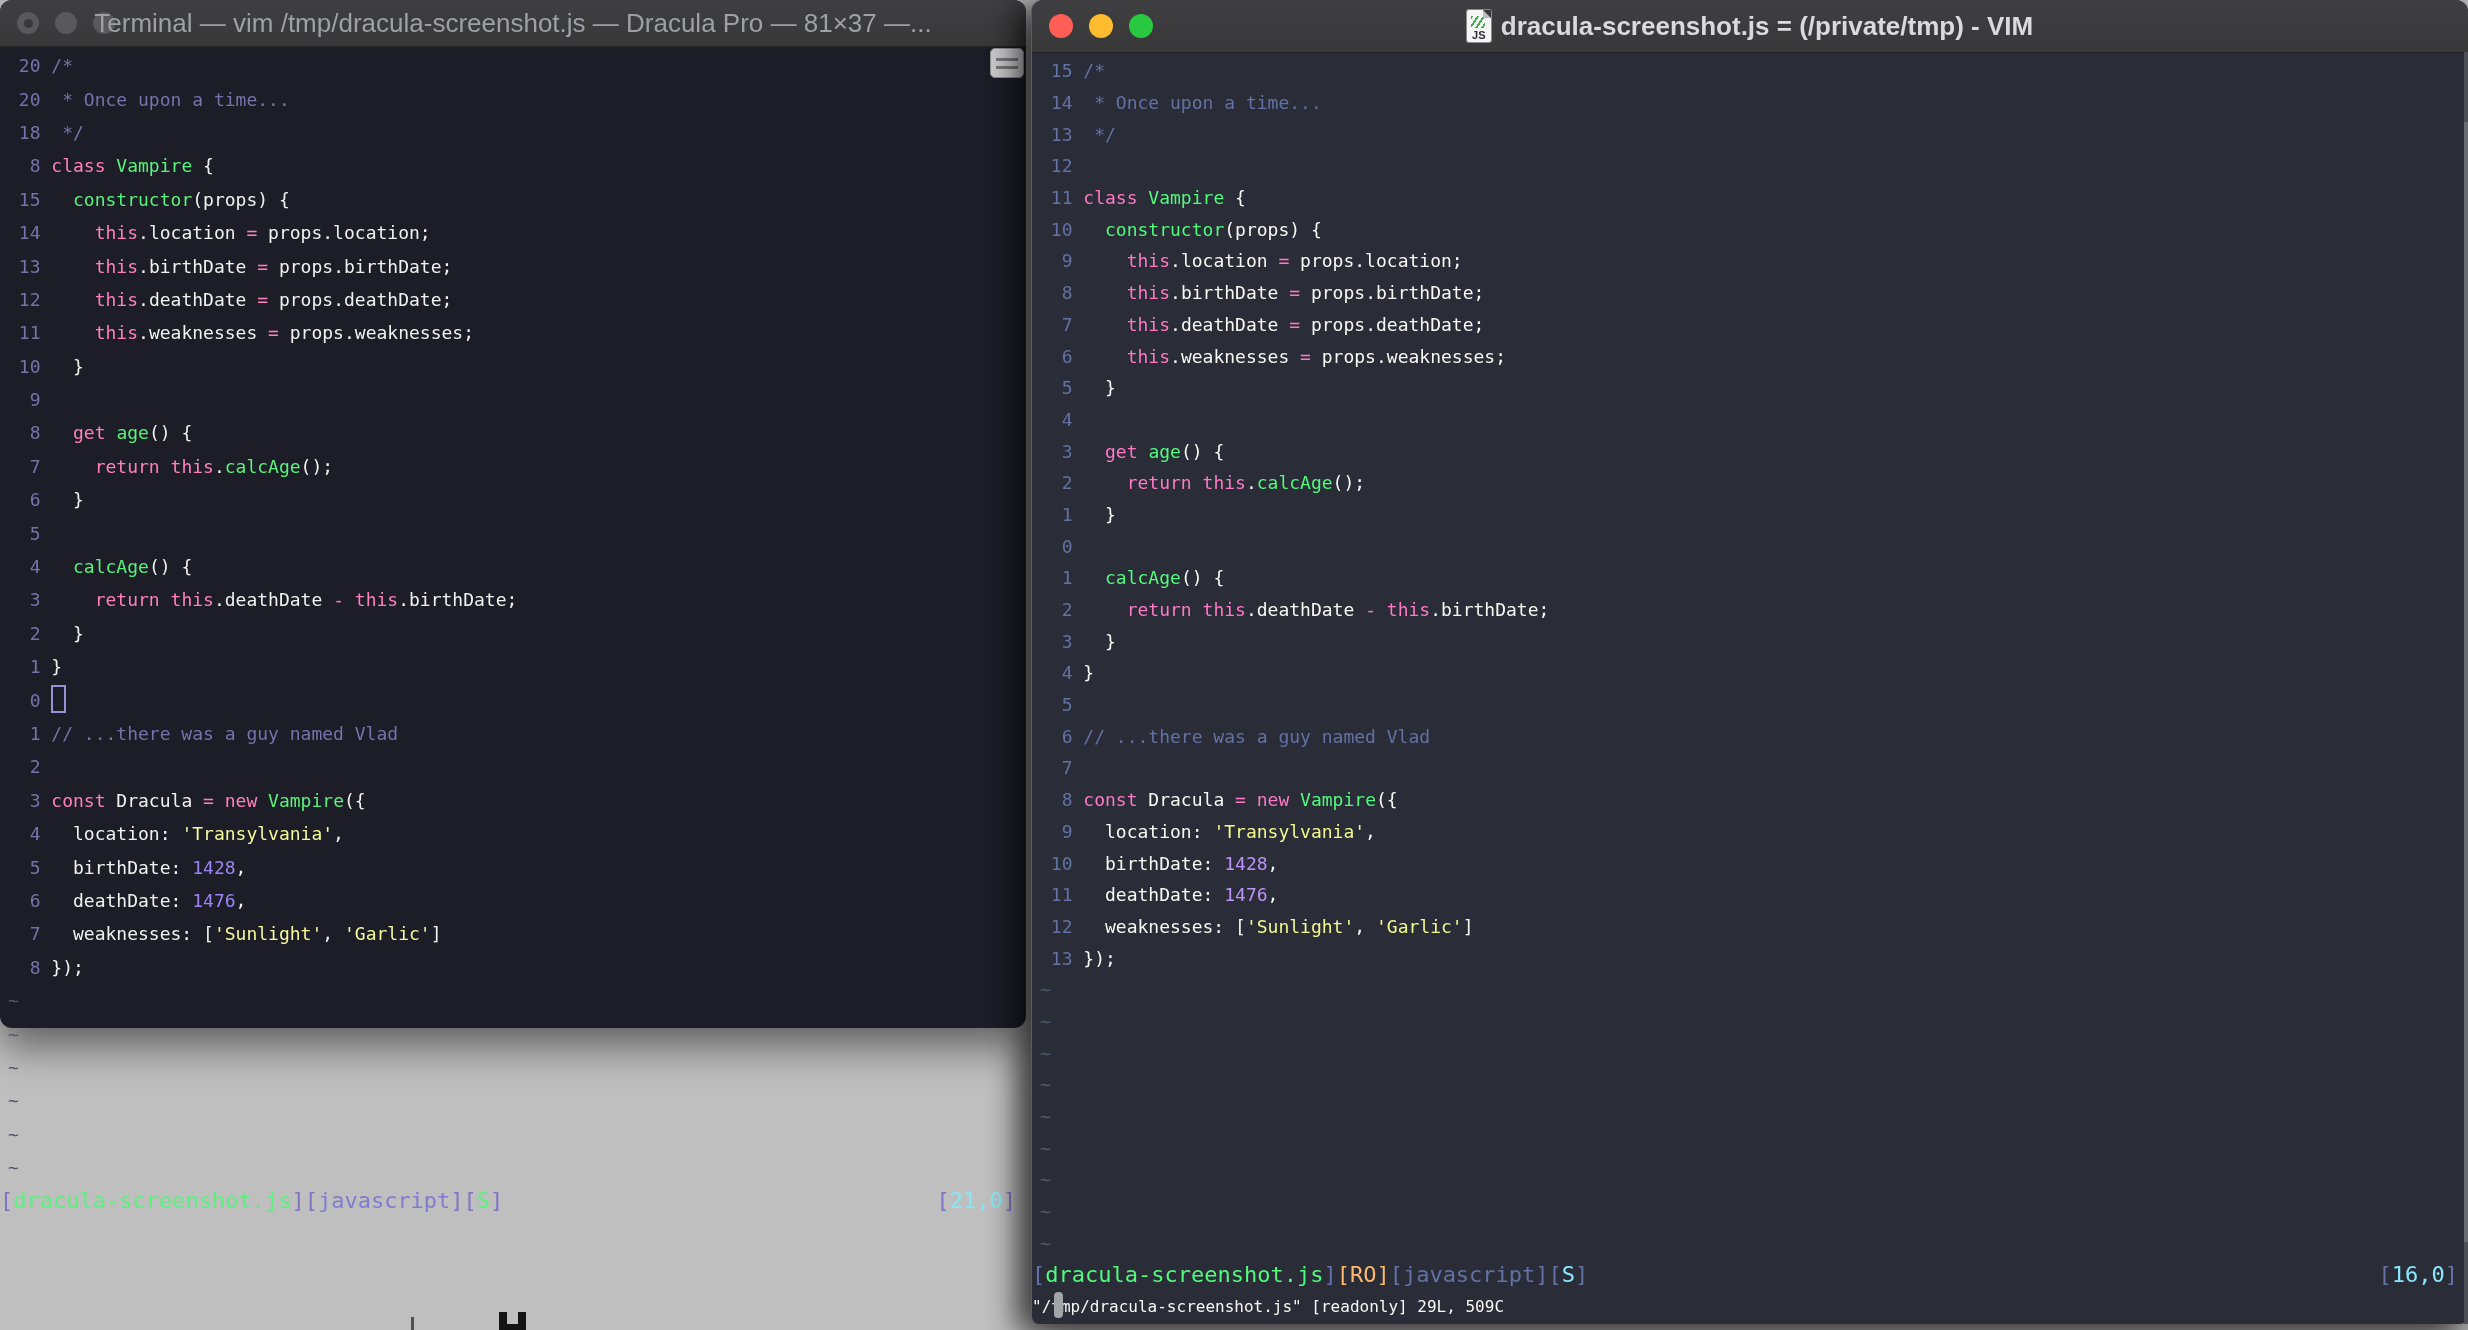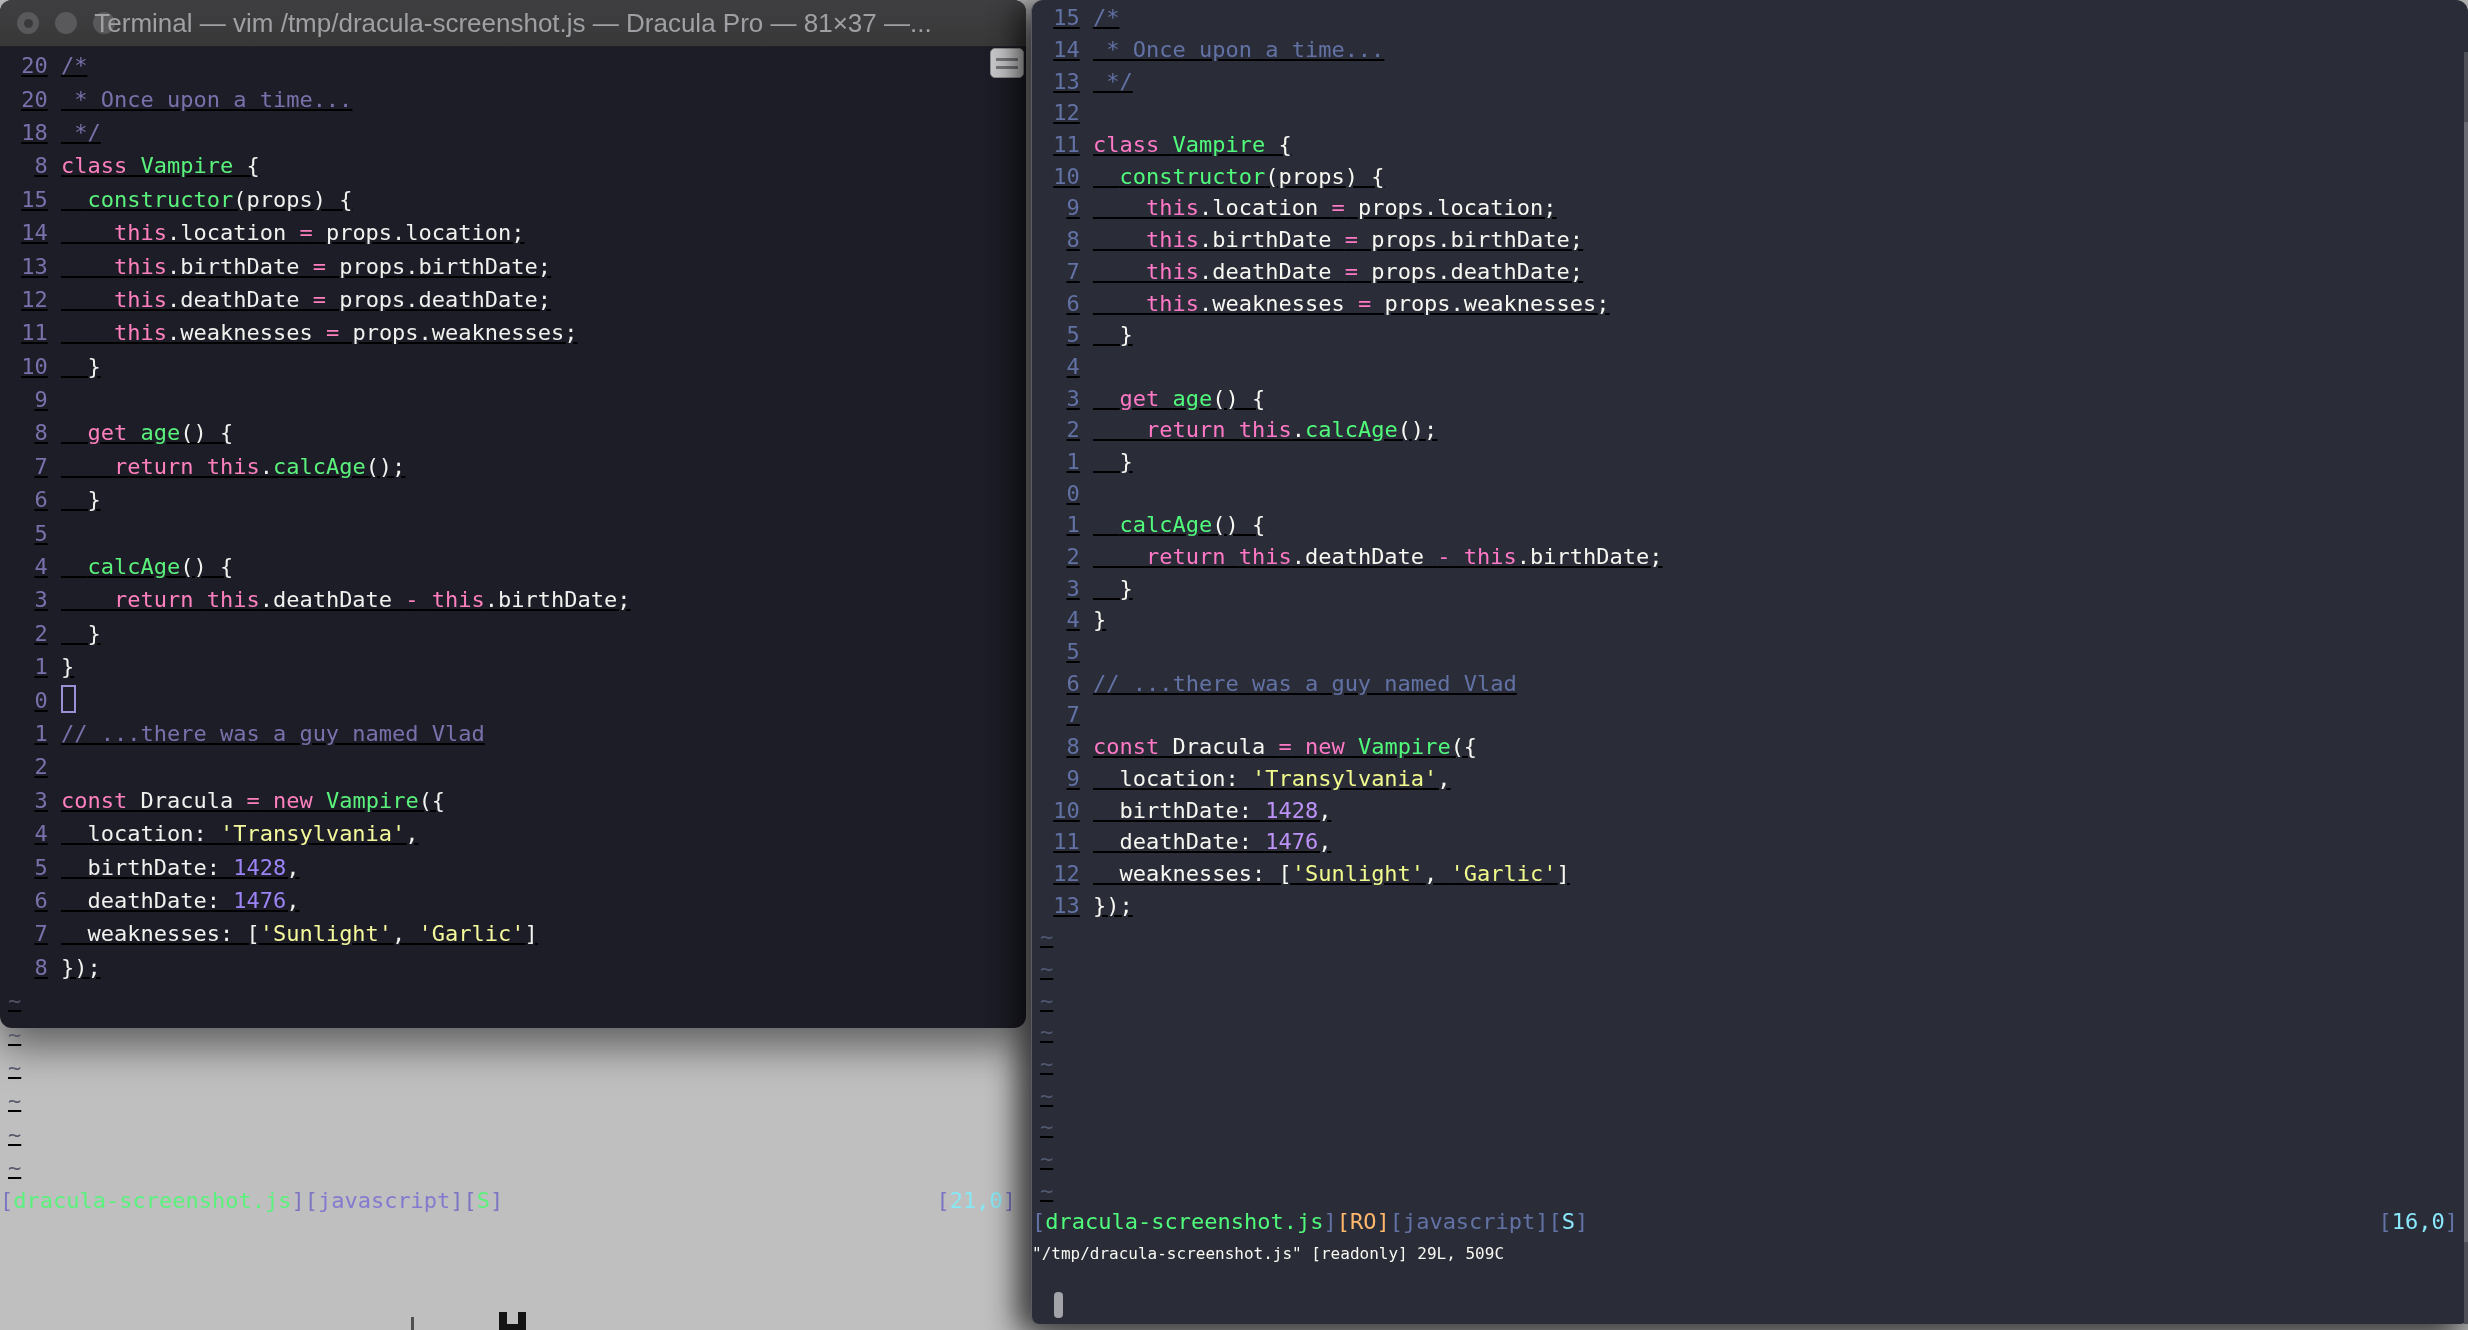--- a/index.html
+++ b/index.html
@@ -61,21 +61,21 @@
   }
   .doc-icon .scribble{
     position:absolute;left:4px;top:6px;width:14px;height:12px;
     background:repeating-linear-gradient(125deg,#3fae4e 0 2px,transparent 2px 5px);
   }
   .doc-icon .doc-label{
     position:absolute;left:0;right:0;bottom:1px;text-align:center;
     font-size:11px;font-weight:bold;color:#2e2e30;font-family:"Liberation Sans",sans-serif;
   }
   
-  .buffer{padding:2px 0 0 8px;font-size:22px;text-decoration:underline;}
+  .buffer{padding:2px 0 0 8px;font-size:18px;}
   .row{display:flex;align-items:center;white-space:pre;}
   #left-window .row{height:33.4px;}
   #right-window .row{height:31.7px;}
   .lnum{display:inline-block;width:3ch;text-align:right;margin-right:1ch;color:var(--lnum);flex:0 0 auto;}
   .code{white-space:pre;}
   .tilde{color:var(--tilde);}
   .cursor-hollow{
     display:inline-block;width:11px;height:24px;
     border:2px solid #9a90d6;margin-top:2px;
   }
@@ -174,20 +174,35 @@
     <span><span class="tk-br">[</span><span class="tk-cy">21,0</span><span class="tk-br">]</span></span>
   </div>
   <div class="row cmdline"><span></span></div>
   <div class="split-button">
     <span class="bar"></span>
     <span class="bar"></span>
   </div>
 </div>
 
 <div class="window" id="right-window" style="--bg: #2a2c38; --fg: #f8f8f2; --comment: #6272a4; --pink: #ff79c6; --green: #50fa7b; --yellow: #f1fa8c; --purple: #bd93f9; --cyan: #8be9fd; --orange: #ffb86c; --tilde: #515a72; --lnum: #6272a4; --br: #6272a4; --jv: #6272a4;">
+  <div class="titlebar">
+    <div class="lights">
+      <span class="light red"></span>
+      <span class="light yellow"></span>
+      <span class="light green"></span>
+    </div>
+    <div class="tb-title">
+      <span class="doc-icon">
+        <span class="scribble"></span>
+        <span class="fold"></span>
+        <span class="doc-label">JS</span>
+      </span>
+      <span>dracula-screenshot.js = (/private/tmp) - VIM</span>
+    </div>
+  </div>
   <div class="buffer">
       <div class="row"><span class="lnum">15</span><span class="code"><span class="tk-c">/*</span></span></div>
       <div class="row"><span class="lnum">14</span><span class="code"><span class="tk-c"> * Once upon a time...</span></span></div>
       <div class="row"><span class="lnum">13</span><span class="code"><span class="tk-c"> */</span></span></div>
       <div class="row"><span class="lnum">12</span><span class="code"></span></div>
       <div class="row"><span class="lnum">11</span><span class="code"><span class="tk-k">class </span><span class="tk-g">Vampire</span><span class="tk-f"> {</span></span></div>
       <div class="row"><span class="lnum">10</span><span class="code"><span class="tk-f">  </span><span class="tk-g">constructor</span><span class="tk-f">(props) {</span></span></div>
       <div class="row"><span class="lnum">9</span><span class="code"><span class="tk-f">    </span><span class="tk-k">this</span><span class="tk-f">.location </span><span class="tk-k">=</span><span class="tk-f"> props.location;</span></span></div>
       <div class="row"><span class="lnum">8</span><span class="code"><span class="tk-f">    </span><span class="tk-k">this</span><span class="tk-f">.birthDate </span><span class="tk-k">=</span><span class="tk-f"> props.birthDate;</span></span></div>
       <div class="row"><span class="lnum">7</span><span class="code"><span class="tk-f">    </span><span class="tk-k">this</span><span class="tk-f">.deathDate </span><span class="tk-k">=</span><span class="tk-f"> props.deathDate;</span></span></div>

